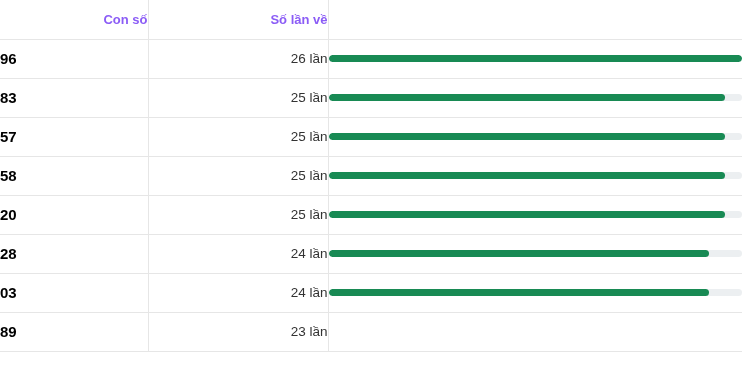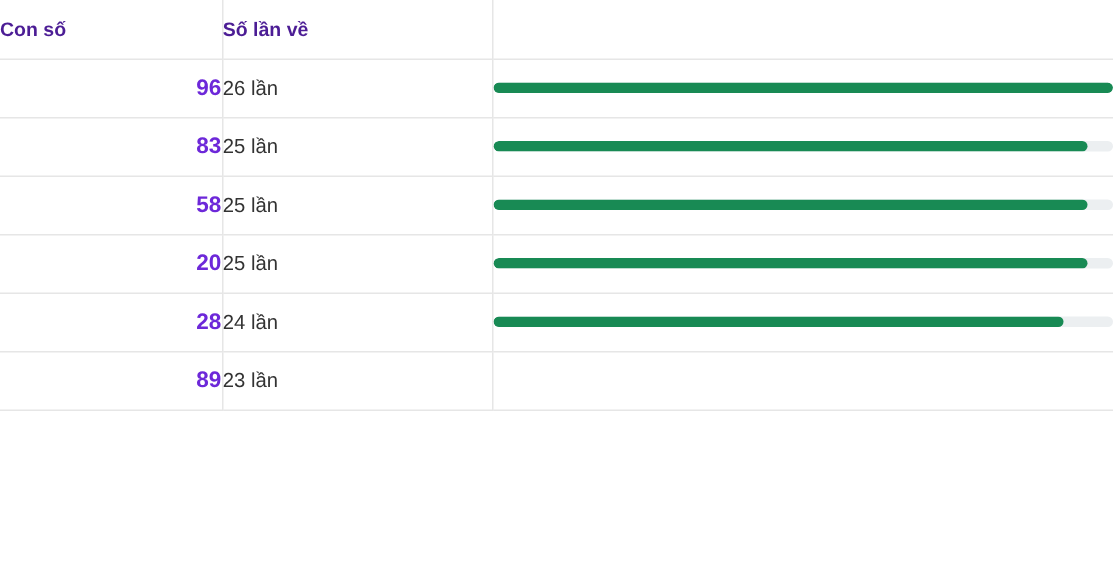--- a/index.html
+++ b/index.html
@@ -31,33 +31,33 @@
     vertical-align: middle;
     box-sizing: border-box;
   }
   .table th:last-child, .table td:last-child {
     border-right: none;
   }
   thead th {
     height: 30px;
     font-size: 13px;
     font-weight: bold;
-    color: #4c1d95;
-    text-align: left;
+    color: #8b5cf6;
+    text-align: right;
     background: #ffffff;
     border-bottom: 1px solid #e0e0e0;
   }
   .cell-num {
-    text-align: right;
+    text-align: left;
     font-size: 15px;
     font-weight: bold;
-    color: #6d28d9;
+    color: #000000;
   }
   .cell-cnt {
-    text-align: left;
+    text-align: right;
     font-size: 13.5px;
     color: #333333;
   }
   .cell-bar {
     padding: 0 14px 0 8px;
   }
   .bar-track {
     position: relative;
     width: 100%;
     height: 7px;
@@ -103,20 +103,29 @@
     <tr>
       <td class="cell-num">83</td>
       <td class="cell-cnt">25 lần</td>
       <td class="cell-bar">
         <div class="bar-track" style="background: rgb(236, 239, 241);">
           <div class="bar-fill" style="width: 96%; background: rgb(24, 138, 84);"></div>
         </div>
       </td>
     </tr>
     <tr>
+      <td class="cell-num">57</td>
+      <td class="cell-cnt">25 lần</td>
+      <td class="cell-bar">
+        <div class="bar-track" style="background: rgb(236, 239, 241);">
+          <div class="bar-fill" style="width: 96%; background: rgb(24, 138, 84);"></div>
+        </div>
+      </td>
+    </tr>
+    <tr>
       <td class="cell-num">58</td>
       <td class="cell-cnt">25 lần</td>
       <td class="cell-bar">
         <div class="bar-track" style="background: rgb(236, 239, 241);">
           <div class="bar-fill" style="width: 96%; background: rgb(24, 138, 84);"></div>
         </div>
       </td>
     </tr>
     <tr>
       <td class="cell-num">20</td>
@@ -130,20 +139,29 @@
     <tr>
       <td class="cell-num">28</td>
       <td class="cell-cnt">24 lần</td>
       <td class="cell-bar">
         <div class="bar-track" style="background: rgb(236, 239, 241);">
           <div class="bar-fill" style="width: 92%; background: rgb(24, 138, 84);"></div>
         </div>
       </td>
     </tr>
     <tr>
+      <td class="cell-num">03</td>
+      <td class="cell-cnt">24 lần</td>
+      <td class="cell-bar">
+        <div class="bar-track" style="background: rgb(236, 239, 241);">
+          <div class="bar-fill" style="width: 92%; background: rgb(24, 138, 84);"></div>
+        </div>
+      </td>
+    </tr>
+    <tr>
       <td class="cell-num">89</td>
       <td class="cell-cnt">23 lần</td>
       <td class="cell-bar">
         
       </td>
     </tr>
   </tbody>
 </table>
 
 </body></html>

